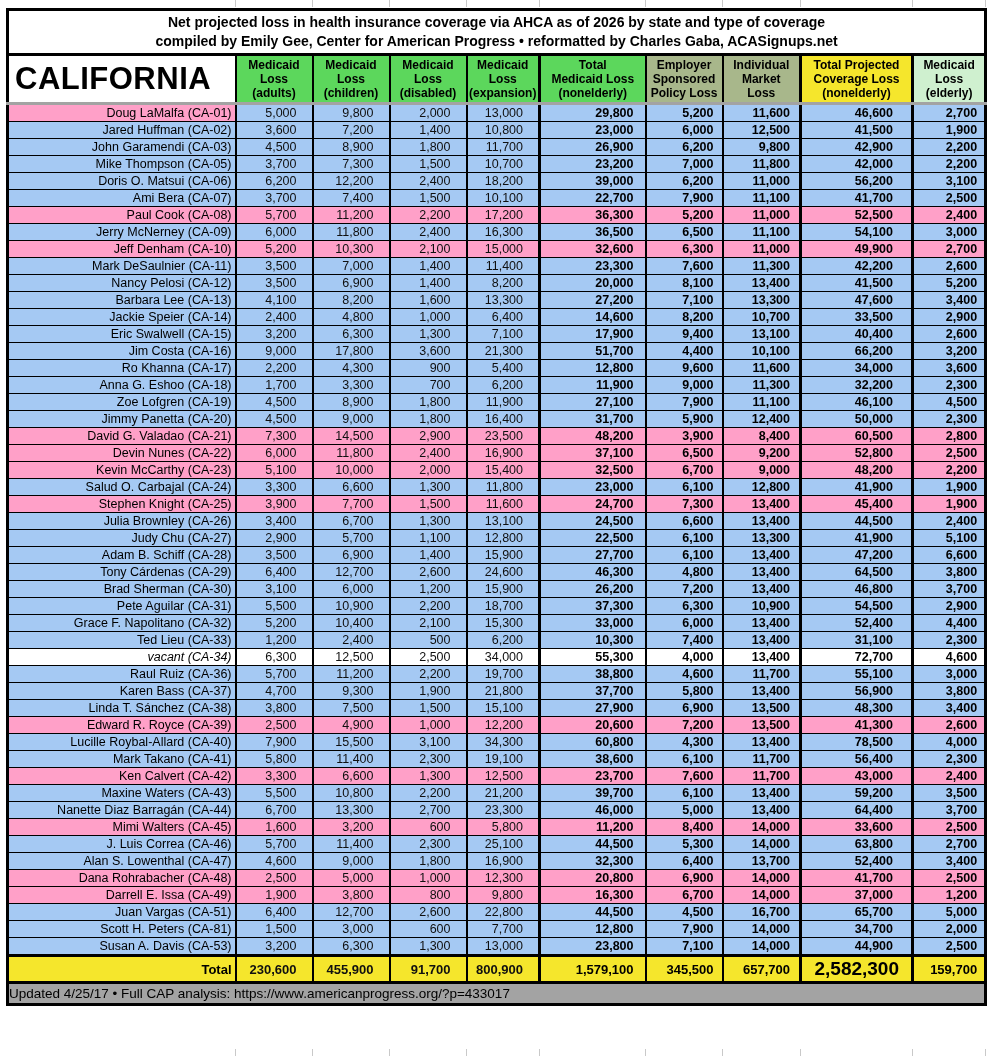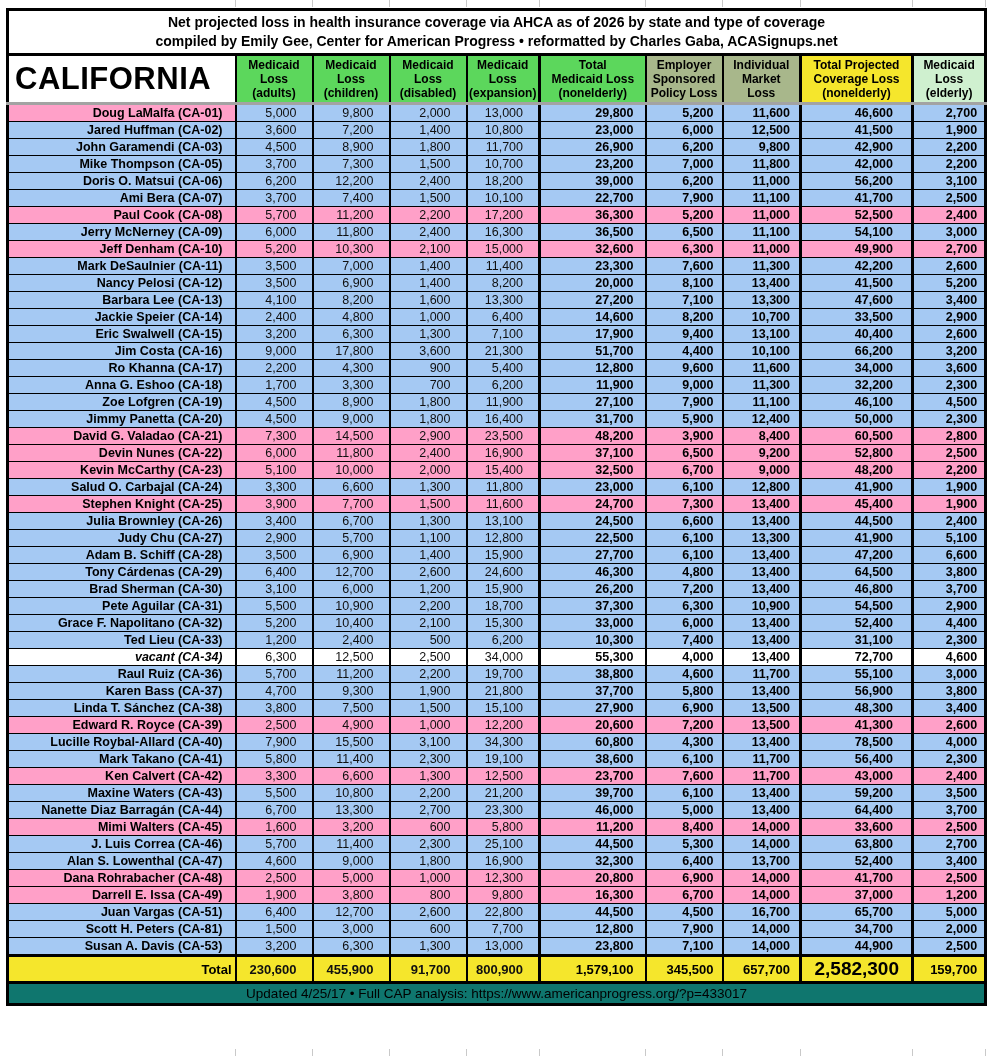--- a/index.html
+++ b/index.html
@@ -23,21 +23,21 @@
     line-height:14px;white-space:pre-line;border-bottom:3px solid #a3a3a3;}
   th.state{background:#fff;font-size:31px;text-align:left;padding-left:6px;letter-spacing:.5px;
     line-height:46px;white-space:nowrap;}
   th.h-green{background:var(--green);}
   th.h-sage{background:var(--sage);}
   th.h-yellow{background:var(--yellow);text-align:center;}
   th.h-mint{background:var(--mint);}
 
   
   tbody td{height:16px;font-size:12.5px;vertical-align:middle;color:#000;}
-  td.name{font-weight:bold;text-align:right;padding-right:12px;margin-top:8px;}
+  td.name{font-weight:normal;text-align:right;padding-right:3px;margin-top:8px;}
   td.c1,td.c2,td.c3,td.c4{text-align:right;padding-right:15px;font-weight:normal;color:#101010;}
   td.c5{text-align:right;padding-right:11px;font-weight:bold;}
   td.c6{text-align:right;padding-right:8px;font-weight:bold;}
   td.c7{text-align:right;padding-right:9px;font-weight:bold;}
   td.c8{text-align:right;padding-right:18px;font-weight:bold;margin-left:24px;}
   td.c9{text-align:right;padding-right:7px;font-weight:bold;}
 
   .row-blue td{background:var(--blue);}
   .row-pink td{background:var(--pink);}
   .row-white td{background:#fff;}
@@ -45,21 +45,21 @@
   .row-pinkname td{background:var(--blue);}
   .row-pinkname td.name{background:var(--pink);}
 
   
   tr.total td{background:var(--yellow);font-weight:bold;height:24px;font-size:13px;
     border-top:3px solid #000;}
   tr.total td.t-label{text-align:right;padding-right:3px;}
   tr.total td.c8{font-size:19px;padding-right:12px;}
 
   
-  tr.note td{background:#0f766e;height:19px;text-align:center;font-size:13.5px;font-weight:normal;
+  tr.note td{background:#a3a3a3;height:19px;text-align:left;font-size:13.5px;font-weight:normal;
     border-top:3px solid #000;}
 </style>
 </head>
 <body>
 
 <div class="gridstub" id="strip-top">
     <div style="left: 235px;"></div>
     <div style="left: 312px;"></div>
     <div style="left: 389px;"></div>
     <div style="left: 466px;"></div>

